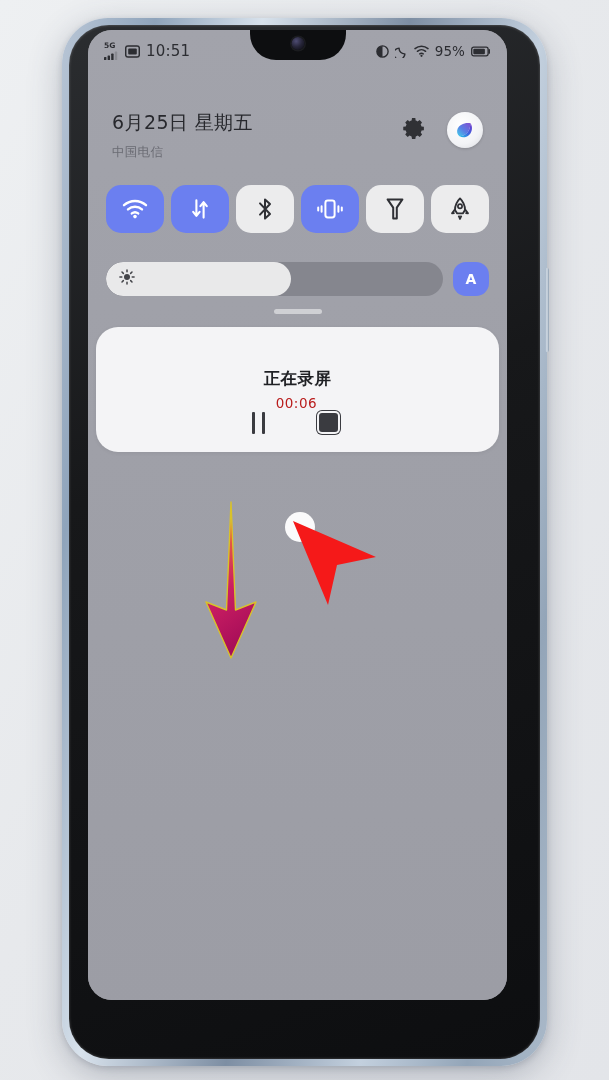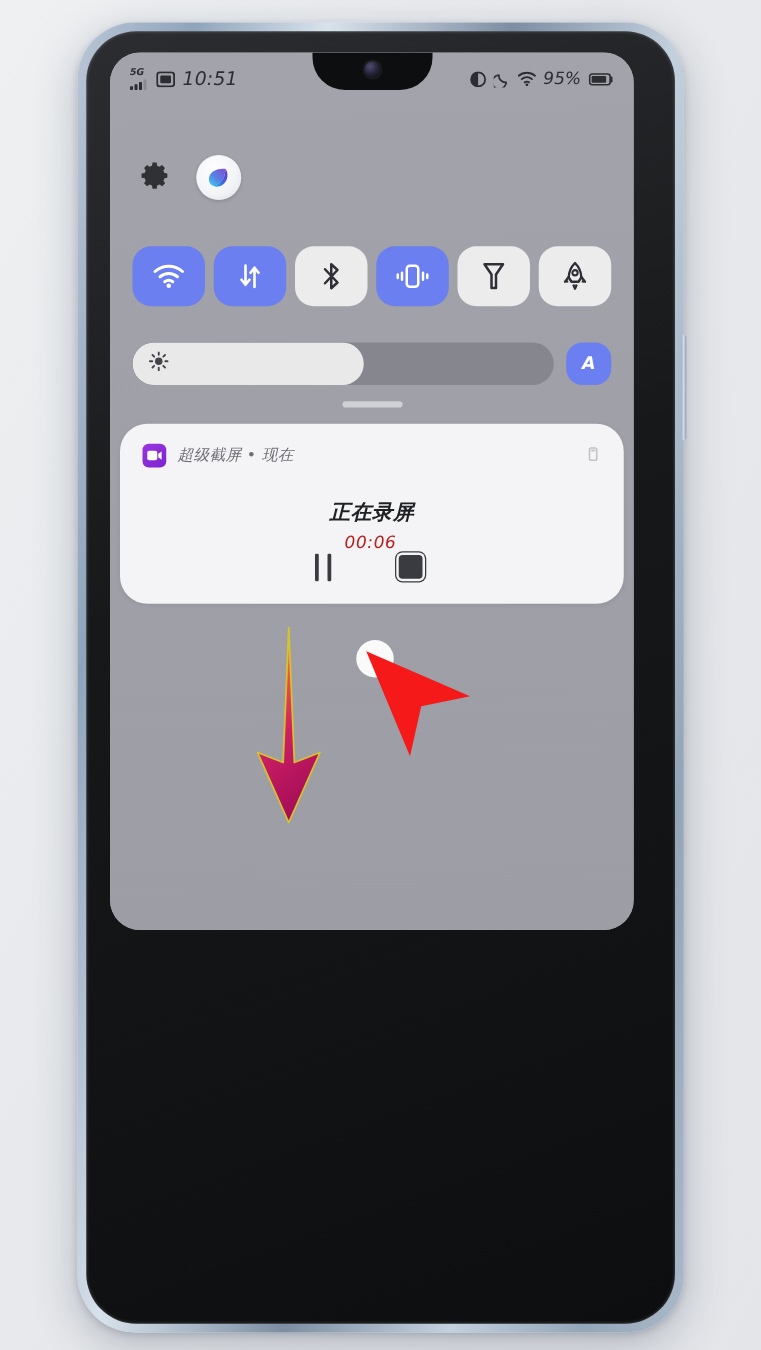--- a/index.html
+++ b/index.html
@@ -40,27 +40,26 @@
     top: 7px;
     right: 7px;
     bottom: 7px;
     border-radius: 40px;
     background: linear-gradient(160deg, #2b2d30 0%, #17181a 40%, #0d0e10 100%);
     box-shadow: inset 0 0 3px rgba(255,255,255,0.28);
   }
   #screen {
     position: absolute;
     left: 26px;
-    top: 24px;
+    top: 12px;
     width: 419px;
-    height: 702px;
+    height: 970px;
     border-radius: 24px;
     overflow: hidden;
     background: #9fa0a8;
-    font-style: italic;
   }
   #screen-bg {
     position: absolute;
     inset: 0;
     background: linear-gradient(178deg, #a2a3ab 0%, #9fa0a8 42%, #9c9da5 100%);
   }
 
   
   #notch {
     position: absolute;
@@ -431,20 +430,24 @@
         <span id="sb-battery-pct">95%</span>
         <svg class="sb-icon" width="20" height="11" viewBox="0 0 20 11">
           <rect x="0.7" y="1.2" width="16.4" height="8.6" rx="2" fill="none" stroke="#2c2d32" stroke-width="1.3"></rect>
           <rect x="2.3" y="2.8" width="11.6" height="5.4" rx="1" fill="#2c2d32"></rect>
           <path d="M18.2 3.9 v3.2" stroke="#2c2d32" stroke-width="1.6" stroke-linecap="round"></path>
         </svg>
       </div>
     </div>
 
     <div id="panel-header">
+      <div id="date-block">
+        <div id="panel-date">6月25日 星期五</div>
+        <div id="panel-carrier">中国电信</div>
+      </div>
       <div id="header-actions">
         <span id="settings-gear">
           <svg width="25" height="25" viewBox="0 0 24 24">
             <path fill="#303135" d="M12 8.2a3.8 3.8 0 1 0 0 7.6 3.8 3.8 0 0 0 0-7.6zm0 5.9a2.1 2.1 0 1 1 0-4.2 2.1 2.1 0 0 1 0 4.2z"></path>
             <path fill="#303135" d="M21 13.6v-3.2l-2.3-.4a6.9 6.9 0 0 0-.8-1.9l1.3-1.9-2.3-2.3-1.9 1.3a6.9 6.9 0 0 0-1.9-.8L12.8 2h-3.2l-.4 2.4a6.9 6.9 0 0 0-1.9.8L5.4 3.9 3.1 6.2l1.3 1.9a6.9 6.9 0 0 0-.8 1.9L1.2 10.4v3.2l2.4.4c.18.67.45 1.31.8 1.9l-1.3 1.9 2.3 2.3 1.9-1.3c.59.35 1.23.62 1.9.8l.4 2.4h3.2l.4-2.4c.67-.18 1.31-.45 1.9-.8l1.9 1.3 2.3-2.3-1.3-1.9c.35-.59.62-1.23.8-1.9l2.2-.4z"></path>
           </svg>
         </span>
         <span id="theme-avatar">
           <svg width="22" height="22" viewBox="0 0 22 22">
             <defs>
@@ -521,37 +524,20 @@
             </g>
           </svg>
         </span>
       </div>
       <div id="auto-brightness">A</div>
     </div>
 
     <div id="drag-handle"></div>
 
     <div id="notification-card" style="background: rgb(244, 244, 246);">
-      <div id="notif-header">
-        <div id="notif-source">
-          <span id="notif-app-icon">
-            <svg width="13" height="11" viewBox="0 0 13 11">
-              <rect x="0.8" y="1.6" width="8" height="7.6" rx="1.6" fill="#ffffff"></rect>
-              <path d="M9.6 4 L12.3 2.1 v6.6 L9.6 6.8 Z" fill="#ffffff"></path>
-            </svg>
-          </span>
-          <span id="notif-source-text">超级截屏 • 现在</span>
-        </div>
-        <span id="notif-expand">
-          <svg width="13" height="13" viewBox="0 0 13 13">
-            <rect x="3.6" y="1.4" width="5.8" height="9.8" rx="1.4" fill="none" stroke="#9a9ba2" stroke-width="1.3"></rect>
-            <rect x="4.9" y="2.6" width="3.2" height="1.6" rx="0.6" fill="#9a9ba2"></rect>
-          </svg>
-        </span>
-      </div>
 
       <div id="notif-body">
         <div id="notif-texts">
           <div id="notif-title">正在录屏</div>
           <div id="notif-timer">00:06</div>
         </div>
         <div id="notif-actions">
           <span id="pause-button">
             <span class="pause-bar"></span>
             <span class="pause-bar"></span>

